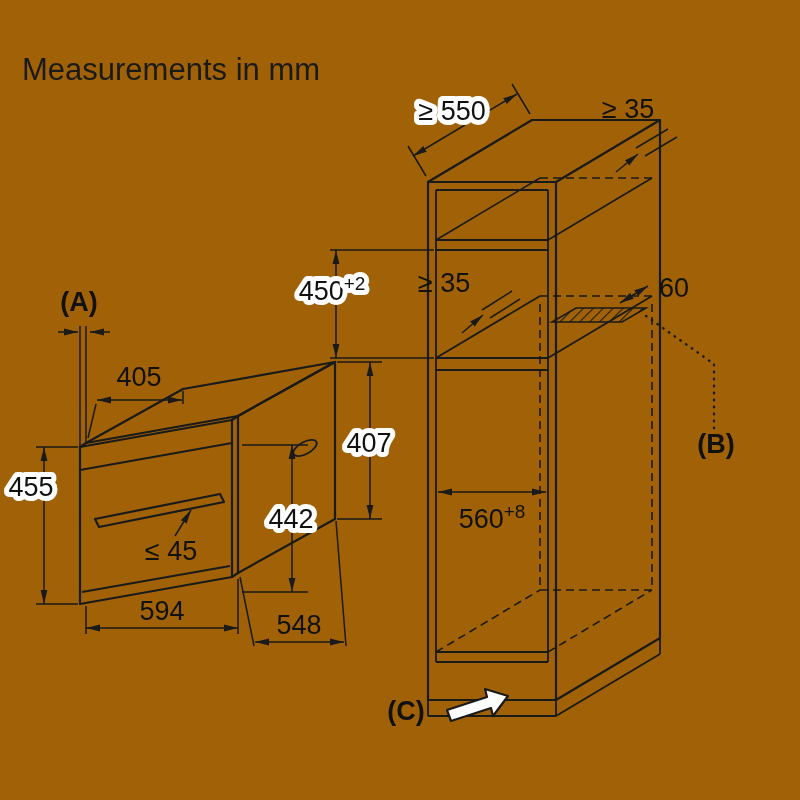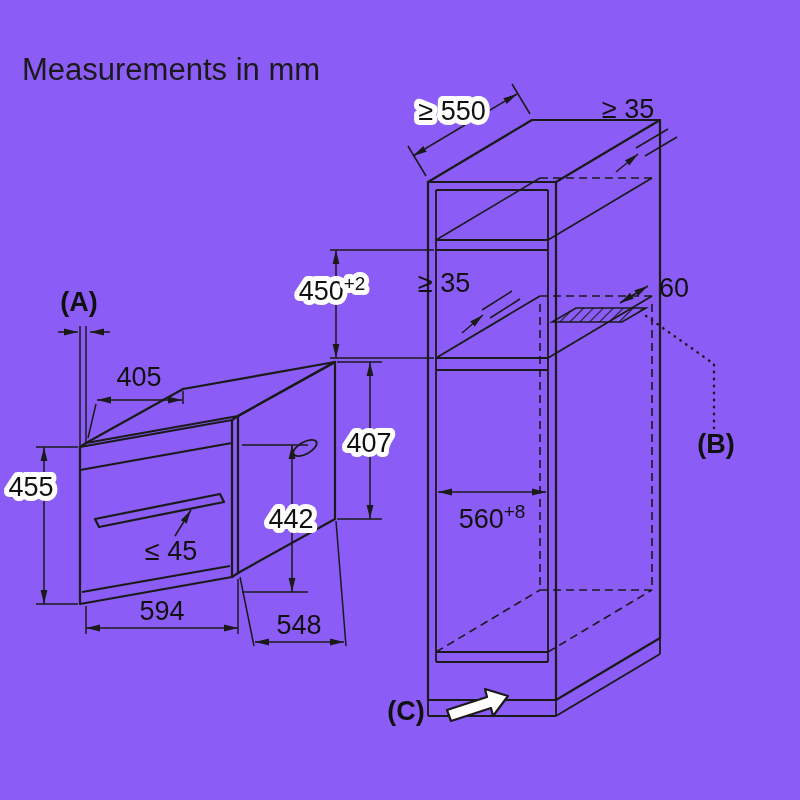--- a/index.html
+++ b/index.html
@@ -1,16 +1,16 @@
 <!DOCTYPE html>
 <html><head>
 <meta charset="utf-8">
 <style>
   html,body{margin:0;padding:0;background:#ffffff;}
-  .stage{width:800px;height:800px;background:#8b5cf6;position:relative;overflow:hidden;}
+  .stage{width:800px;height:800px;background:#a16207;position:relative;overflow:hidden;}
   svg{display:block;}
   .t{font-family:"Liberation Sans",sans-serif;font-size:27px;fill:#111111;}
   .t.halo{paint-order:stroke;stroke:#ffffff;stroke-width:10px;stroke-linejoin:round;}
   .t.bold{font-weight:bold;}
   .title{font-family:"Liberation Sans",sans-serif;font-size:31px;font-weight:500;fill:#1a1a1a;}
   .sup{font-size:19px;}
   .ln{stroke:#1a1a1a;stroke-width:2.2;fill:none;stroke-linejoin:round;stroke-linecap:round;}
   .ln2{stroke:#1a1a1a;stroke-width:1.8;fill:none;stroke-linejoin:round;}
   .dim{stroke:#1a1a1a;stroke-width:1.5;fill:none;}
   .ext{stroke:#1a1a1a;stroke-width:1.5;fill:none;}

